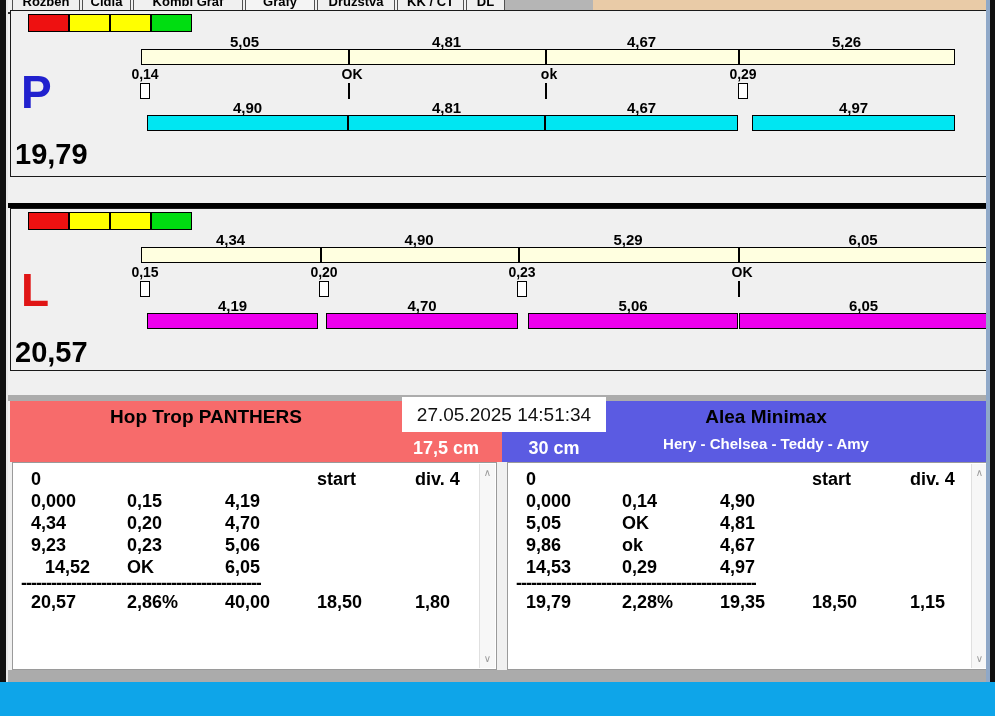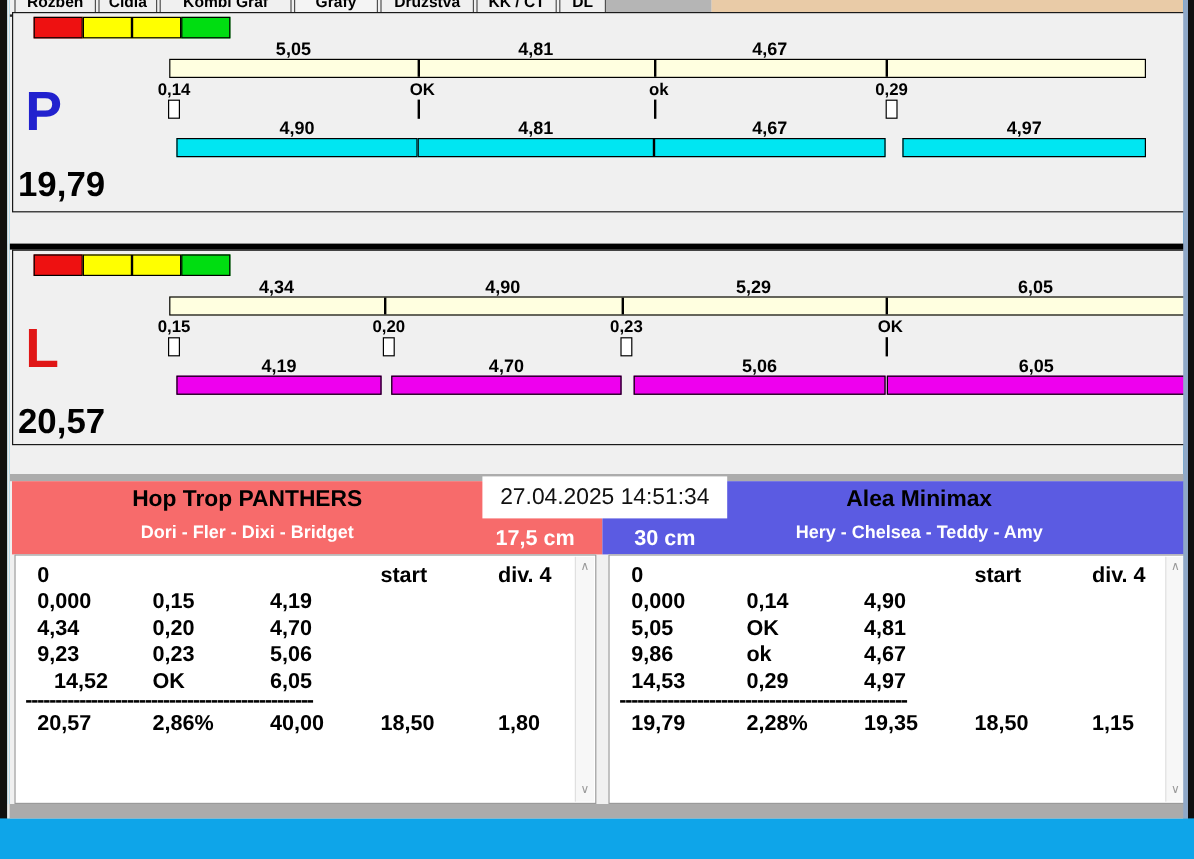--- a/index.html
+++ b/index.html
@@ -91,20 +91,21 @@
         <div class="lights">
           <div class="light" style="left: 0px; background: rgb(238, 17, 17);"></div>
           <div class="light" style="left: 41px; background: rgb(255, 255, 0);"></div>
           <div class="light" style="left: 82px; background: rgb(255, 255, 0);"></div>
           <div class="light" style="left: 123px; background: rgb(0, 221, 17);"></div>
         </div>
         <div class="lane-letter" style="color: rgb(33, 33, 206);">P</div>
         <div class="seg-label" style="left: 130px; width: 207px; top: 22px;">5,05</div>
         <div class="seg-label" style="left: 337px; width: 197px; top: 22px;">4,81</div>
         <div class="seg-label" style="left: 534px; width: 193px; top: 22px;">4,67</div>
+        <div class="seg-label" style="left: 727px; width: 217px; top: 22px;">5,26</div>
         <div class="split-bar" style="left: 130px; width: 814px; top: 38px; background: rgb(255, 255, 224);">
           <div class="split-div" style="left: 206px;"></div>
           <div class="split-div" style="left: 403px;"></div>
           <div class="split-div" style="left: 596px;"></div>
         </div>
         <div class="co-label" style="left: 134px; top: 55px;">0,14</div>
         <div class="co-box" style="left: 129px; top: 72px;"></div>
         <div class="co-label" style="left: 341px; top: 55px;">OK</div>
         <div class="co-tick" style="left: 337px; top: 72px;"></div>
         <div class="co-label" style="left: 538px; top: 55px;">ok</div>
@@ -156,29 +157,28 @@
         <div class="dog-seg" style="left: 728px; width: 249px; top: 104px; background: rgb(238, 0, 238);"></div>
         <div class="lane-total">20,57</div>
       </div>
     </div>
 
   <div class="thick-divider"></div>
   <div class="gray-band"></div>
 
   <div class="team-header th-left" id="th-left" style="background: rgb(247, 107, 107);">
     <div class="th-title">Hop Trop PANTHERS</div>
-    <div class="th-sub">Dori - Fler - Dixi - Bridget</div>
     <div class="th-height">17,5 cm</div>
   </div>
   <div class="team-header th-right" id="th-right" style="background: rgb(91, 91, 226);">
     <div class="th-title">Alea Minimax</div>
     <div class="th-sub">Hery - Chelsea - Teddy - Amy</div>
     <div class="th-height">30 cm</div>
   </div>
-  <div class="timestamp">27.04.2025 14:51:34</div>
+  <div class="timestamp">27.05.2025 14:51:34</div>
 
   <div class="rtable tbl-left" id="tbl-left">
       <div class="tbl-body">
         <div class="trow">
           <div class="tcell" style="left: 10px;">0</div>
           <div class="tcell" style="left: 296px;">start</div>
           <div class="tcell" style="left: 394px;">div. 4</div>
         </div>
         <div class="trow">
           <div class="tcell" style="left: 10px;">0,000</div>

